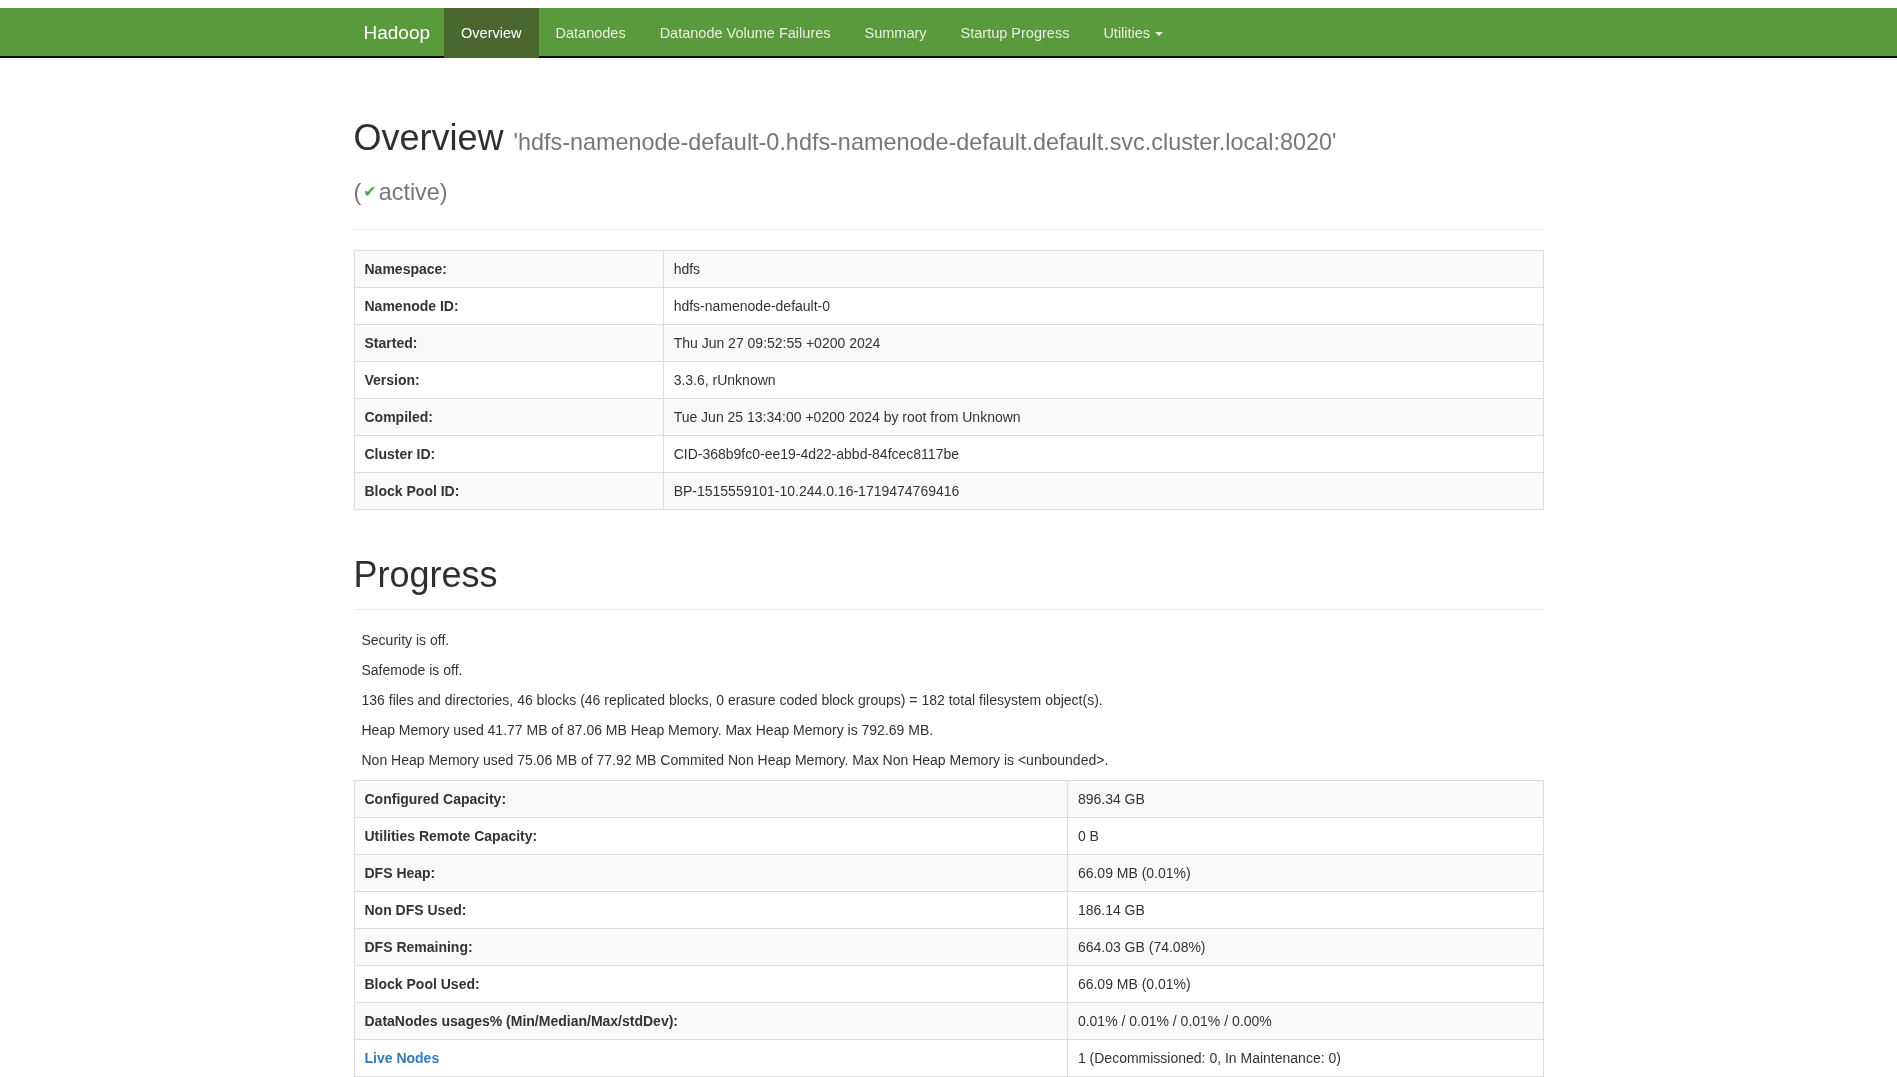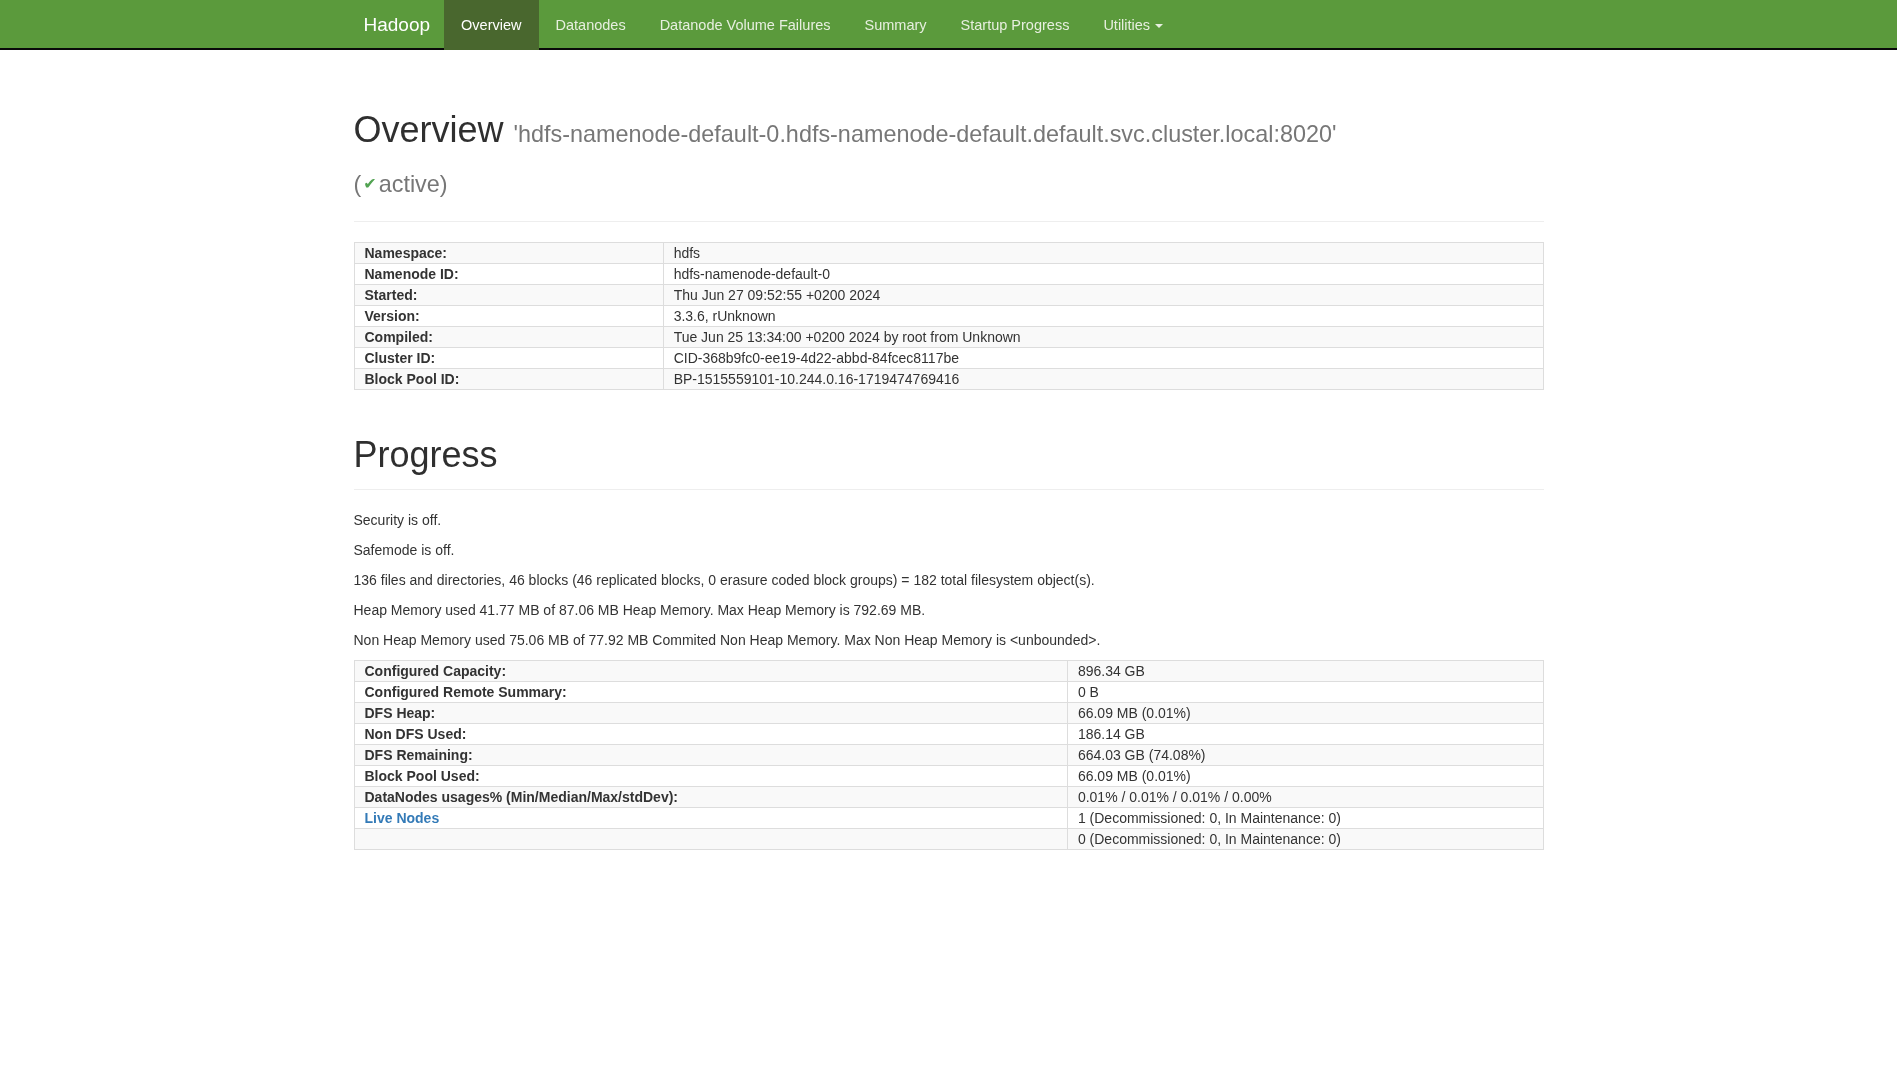--- a/index.html
+++ b/index.html
@@ -11,45 +11,45 @@
   }
   *{box-sizing:border-box;}
   html,body{margin:0;padding:0;}
   body{
     width:1897px;height:1077px;overflow:hidden;
     font-family:"Liberation Sans",sans-serif;
     font-size:14px;color:#333;background:#fff;
   }
   
   .navbar{height:50px;background:var(--nav-bg);border-bottom:2px solid var(--nav-border);}
-  .nav-inner{width:1190px;margin:0 auto;display:flex;align-items:flex-start;height:50px;}
+  .nav-inner{width:1190px;margin:8px auto;display:flex;align-items:flex-start;height:50px;}
   .brand{color:#fff;font-size:19px;line-height:50px;padding:0 14px 0 10px;text-decoration:none;white-space:nowrap;}
   ul.nav{list-style:none;margin:0;padding:0;display:flex;align-items:stretch;}
   ul.nav li{display:flex;align-items:stretch;}
   ul.nav li a{
     display:block;line-height:50px;padding:0 17px;
     color:#E7EFDF;font-size:14.5px;text-decoration:none;white-space:nowrap;
   }
   ul.nav li.active a{background:var(--nav-active-bg);color:#fff;}
   .caret{
     display:inline-block;width:0;height:0;margin-left:5px;vertical-align:middle;
     border-top:4px solid;border-right:4px solid transparent;border-left:4px solid transparent;
   }
   
   .container{width:1190px;margin:0 auto;}
   .page-header{border-bottom:1px solid #eee;padding-bottom:9px;margin:55px 0 20px;}
   .page-header.second{margin-top:40px;}
   h1{margin:0;font-size:36px;font-weight:500;line-height:50px;color:#2f2f2f;}
   h1 small{font-size:65%;font-weight:400;color:#777;}
   .status-line{display:block;}
   .check{color:var(--check-green);font-size:16px;position:relative;top:-3px;margin:0 2px;}
-  p{margin:0 0 10px;line-height:20px;}
+  p{margin:0 8px 10px;line-height:20px;}
   
   table{width:100%;border-collapse:collapse;border:1px solid #ddd;margin-bottom:0;}
-  th,td{padding:0 10px;border:1px solid #ddd;text-align:left;line-height:20px;vertical-align:top;}
+  th,td{padding:8px 10px;border:1px solid #ddd;text-align:left;line-height:20px;vertical-align:top;}
   th{font-weight:bold;color:#333;}
   tbody tr:nth-child(odd){background:#f9f9f9;}
   table.info-table th{width:26%;}
   table.summary-table th{width:60%;}
   table a{color:var(--link-blue);text-decoration:none;}
 </style>
 </head>
 <body>
 
 <nav class="navbar">
@@ -151,21 +151,21 @@
 </div>
 
   <table class="summary-table">
     <tbody>
   <tr>
     <th>Configured Capacity:</th>
     <td>896.34 GB</td>
   </tr>
 
   <tr>
-    <th>Configured Remote Summary:</th>
+    <th>Utilities Remote Capacity:</th>
     <td>0 B</td>
   </tr>
 
   <tr>
     <th>DFS Heap:</th>
     <td>66.09 MB (0.01%)</td>
   </tr>
 
   <tr>
     <th>Non DFS Used:</th>

